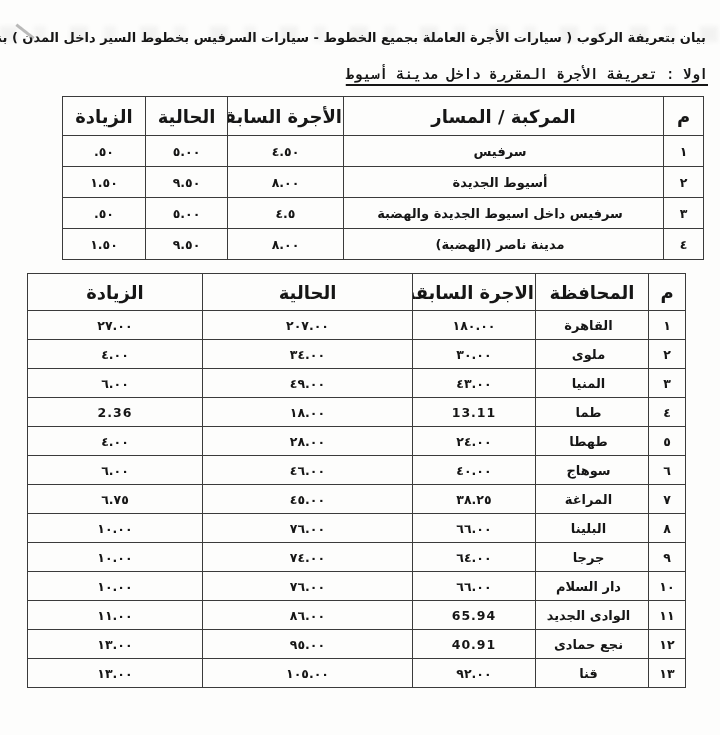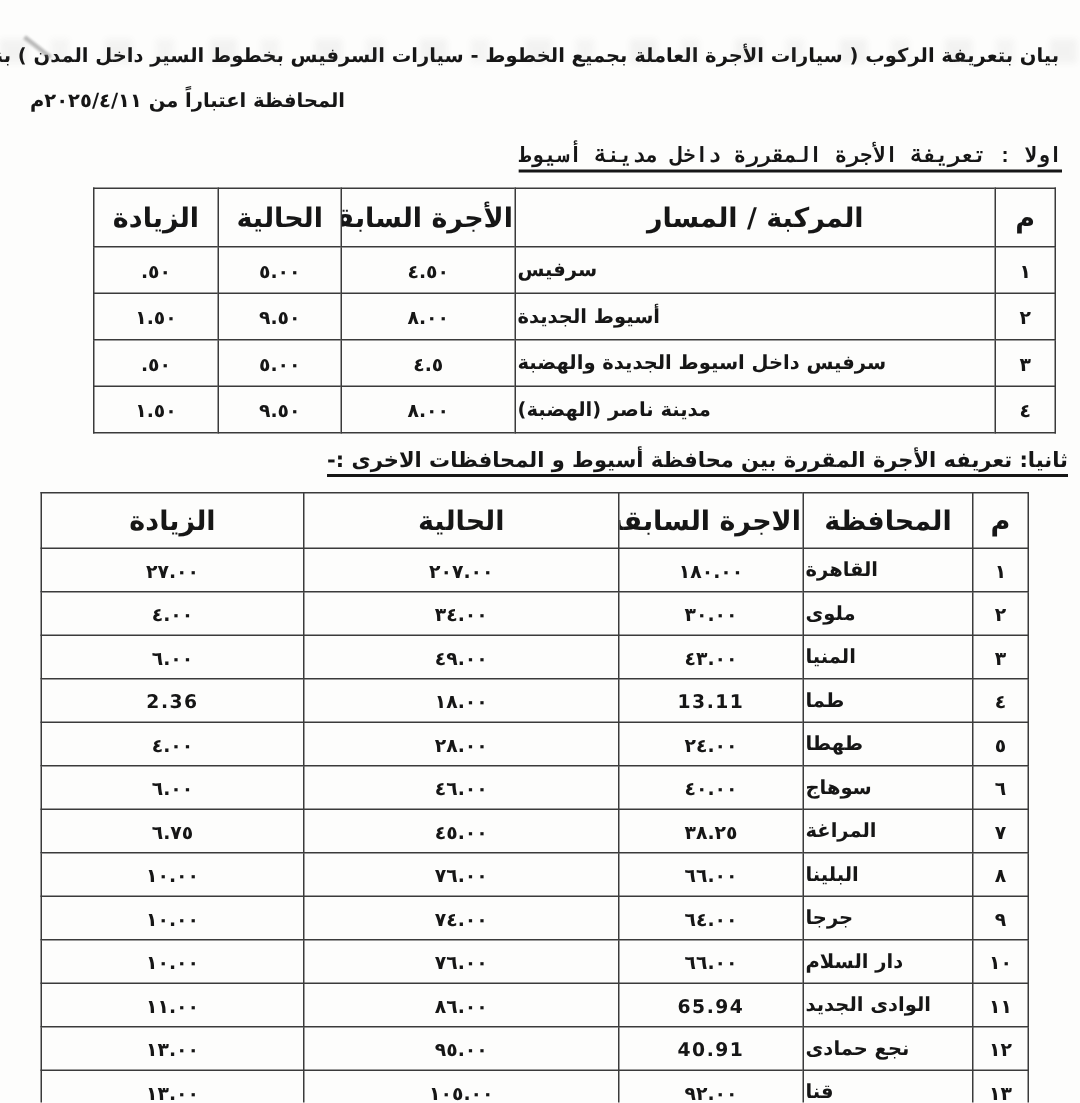--- a/index.html
+++ b/index.html
@@ -44,34 +44,33 @@
     border:1px solid #3b3b3b;
     overflow:hidden;white-space:nowrap;
   }
   table{border:1.5px solid #333;}
   th{font-size:18px;text-align:center;}
   .t-city th{height:36px;}
   .t-city td{height:28px;}
   .t-gov th{height:34px;}
   .t-gov td{height:26px;}
   td{font-size:13px;}
-  .c-name{text-align:left;padding-right:8px;}
+  .c-name{text-align:center;padding-right:8px;}
   .c-no{text-align:center;}
   .num{direction:ltr;text-align:center;font-size:12.5px;letter-spacing:1px;}
 </style>
 </head>
 <body>
 
 <div class="page">
   <div class="scan-band"></div>
   <div class="scan-mark"></div>
 
   <div class="doc-header">
     <div class="h-line1">بيان بتعريفة الركوب ( سيارات الأجرة العاملة بجميع الخطوط - سيارات السرفيس بخطوط السير داخل المدن ) بنطاق</div>
-    <div class="h-line2">المحافظة اعتباراً من ٢٠٢٥/٤/١١م</div>
   </div>
 
   <div class="title-wrap t1-wrap">
     <span class="section-title">اولا : تعريفة الأجرة المقررة داخل مدينة أسيوط</span>
   </div>
 
   <table class="t-city">
     <colgroup>
       <col style="width:40px">
         <col style="width:320px">
@@ -117,23 +116,20 @@
         <tr>
           <td class="c-no num">٤</td>
           <td class="c-name">مدينة ناصر (الهضبة)</td>
           <td class="num">٨.٠٠</td>
           <td class="num">٩.٥٠</td>
           <td class="num">١.٥٠</td>
         </tr>
       </tbody>
   </table>
 
-  <div class="title-wrap t2-wrap">
-    <span class="section-title">ثانيا: تعريفه الأجرة المقررة بين محافظة أسيوط و المحافظات الاخرى :-</span>
-  </div>
 
   <table class="t-gov">
     <colgroup>
       <col style="width:37px">
         <col style="width:113px">
         <col style="width:123px">
         <col style="width:210px">
         <col style="width:175px">
     </colgroup>
     <thead>

